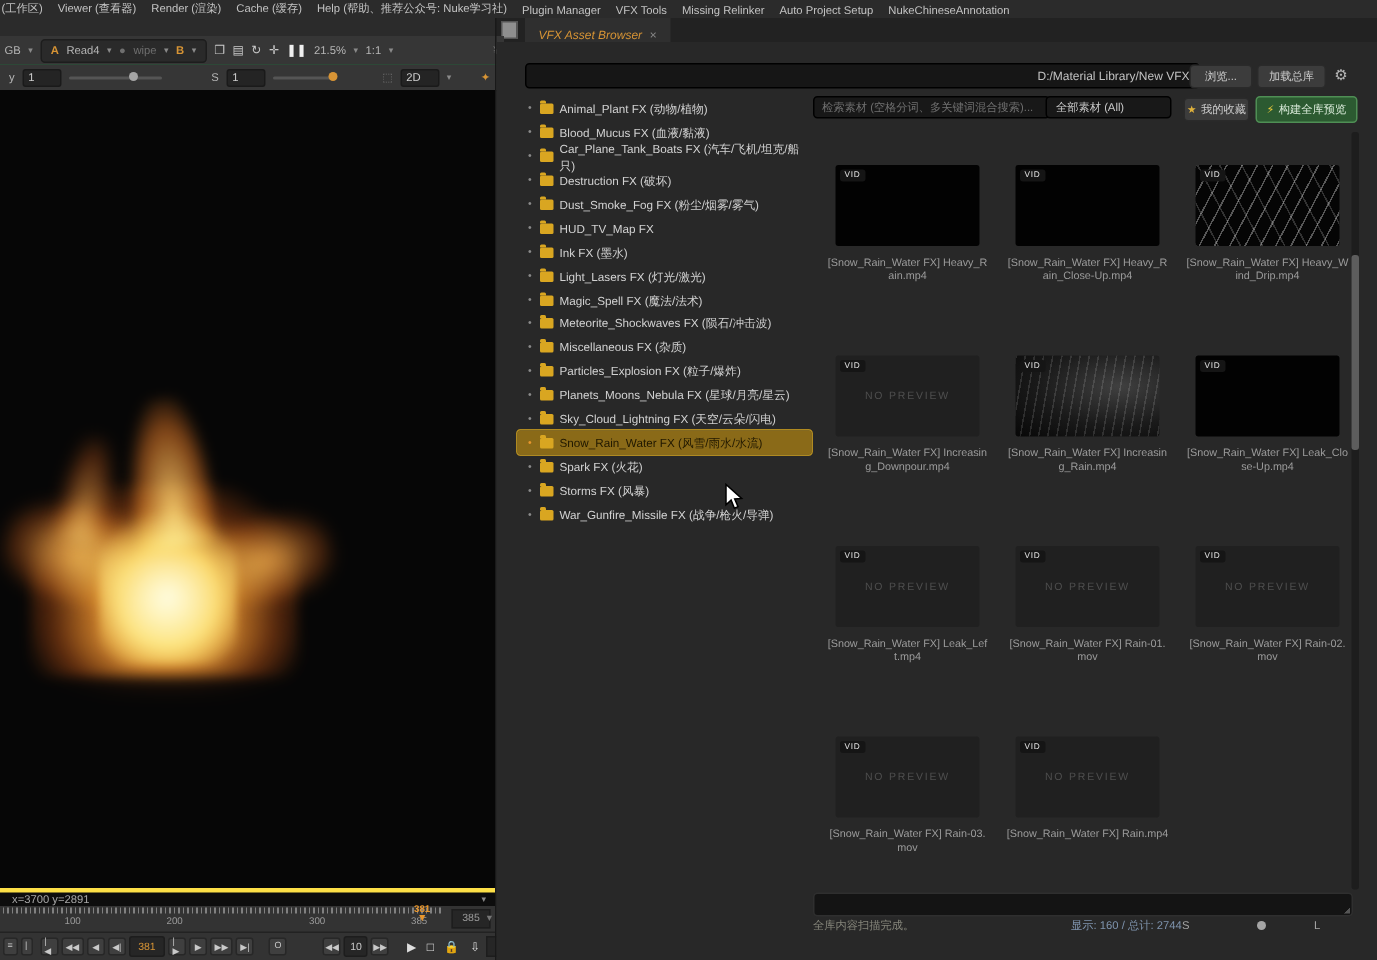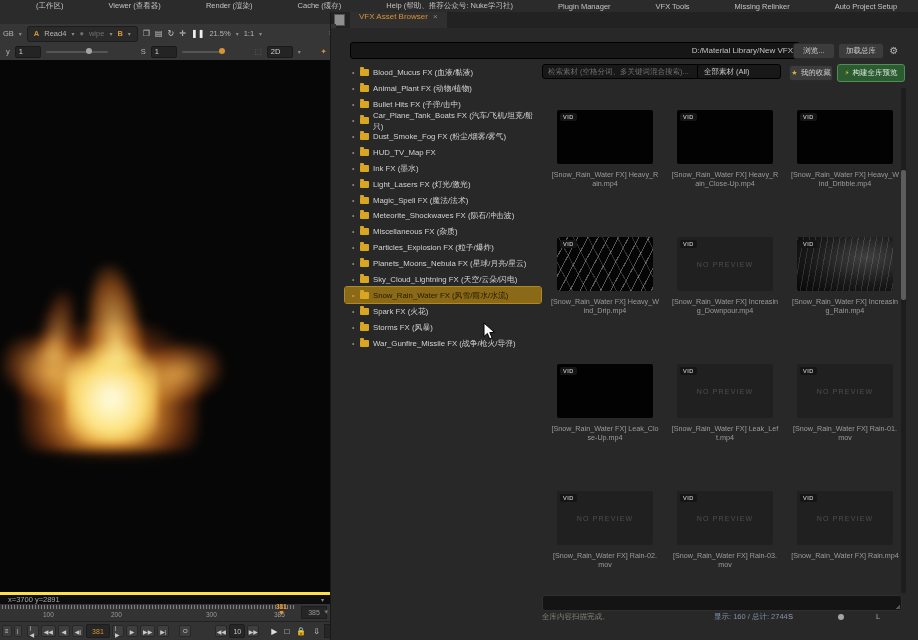--- a/index.html
+++ b/index.html
@@ -4,27 +4,27 @@
 <style>
   html,body{margin:0;padding:0;background:#111;}
   .app{position:relative;width:918px;height:640px;background:#2b2b2b;overflow:hidden;
        font-family:"Liberation Sans","DejaVu Sans",sans-serif;color:#bfbfbf;
        -webkit-font-smoothing:antialiased;}
   .abs{position:absolute;}
 
   
   .menubar{left:0;top:0;width:918px;height:12px;background:#2b2b2b;display:flex;align-items:center;
            gap:10px;padding-left:1px;font-size:7.5px;white-space:nowrap;color:#c3c3c3;overflow:hidden;}
-  .menu-item{cursor:default;margin-left:35px;}
+  .menu-item{cursor:default;}
 
   
   .tabstrip{left:330px;top:12px;width:588px;height:16px;background:#222;display:flex;align-items:center;}
   .panel-icon{width:9px;height:10px;background:#8f8f8f;border:1px solid #555;margin:0 5px 0 4px;}
-  .tab{display:flex;align-items:flex-start;gap:5px;height:16px;padding:0 9px;background:#2f2f2f;
-       color:#d79435;font-size:8px;}
+  .tab{display:flex;align-items:flex-end;gap:5px;height:16px;padding:0 9px;background:#2f2f2f;
+       color:#d79435;font-size:8px;font-style:italic;}
   .tab .x{color:#8a8a8a;font-size:8px;}
 
   
   .vtb1{left:0;top:24px;width:330px;height:19px;background:#363636;border-bottom:4px solid #15803d;
         display:flex;align-items:center;gap:5px;padding:0 3px;font-size:7.5px;color:#b5b5b5;}
   .iogroup{display:flex;align-items:center;gap:5px;background:#2a2a2a;border:1px solid #1d1d1d;
            border-radius:3px;padding:1px 6px;height:12px;}
   .badge-a{color:#d79435;font-weight:bold;}
   .dim{color:#6f6f6f;}
   .caret{color:#8a8a8a;font-size:6px;}
@@ -331,40 +331,40 @@
     <span class="bolt">⚡</span>
     <span>构建全库预览</span>
   </div>
 
   
   <div class="abs tree">
 
   <div class="trow">
         <span class="bullet">•</span>
         <span class="folder"></span>
+        <span>Animal_Plant FX (动物/植物)</span>
+      </div>
+      <div class="trow">
+        <span class="bullet">•</span>
+        <span class="folder"></span>
         <span>Blood_Mucus FX (血液/黏液)</span>
       </div>
       <div class="trow">
         <span class="bullet">•</span>
         <span class="folder"></span>
-        <span>Animal_Plant FX (动物/植物)</span>
-      </div>
-      <div class="trow">
-        <span class="bullet">•</span>
-        <span class="folder"></span>
-        <span>Bullet Hits FX (子弹/击中)</span>
-      </div>
-      <div class="trow">
-        <span class="bullet">•</span>
-        <span class="folder"></span>
         <span>Car_Plane_Tank_Boats FX (汽车/飞机/坦克/船只)</span>
       </div>
       <div class="trow">
         <span class="bullet">•</span>
         <span class="folder"></span>
+        <span>Destruction FX (破坏)</span>
+      </div>
+      <div class="trow">
+        <span class="bullet">•</span>
+        <span class="folder"></span>
         <span>Dust_Smoke_Fog FX (粉尘/烟雾/雾气)</span>
       </div>
       <div class="trow">
         <span class="bullet">•</span>
         <span class="folder"></span>
         <span>HUD_TV_Map FX</span>
       </div>
       <div class="trow">
         <span class="bullet">•</span>
         <span class="folder"></span>
@@ -436,27 +436,20 @@
           <span class="np"></span>
         </div>
         <div class="cname">[Snow_Rain_Water FX] Heavy_Rain.mp4</div>
       </div>
       <div class="card pv-black">
         <div class="thumb">
           <span class="vbadge">VID</span>
           <span class="np"></span>
         </div>
         <div class="cname">[Snow_Rain_Water FX] Heavy_Rain_Close-Up.mp4</div>
-      </div>
-      <div class="card pv-black">
-        <div class="thumb">
-          <span class="vbadge">VID</span>
-          <span class="np"></span>
-        </div>
-        <div class="cname">[Snow_Rain_Water FX] Heavy_Wind_Dribble.mp4</div>
       </div>
       <div class="card pv-streaks">
         <div class="thumb">
           <span class="vbadge">VID</span>
           <span class="np"></span>
         </div>
         <div class="cname">[Snow_Rain_Water FX] Heavy_Wind_Drip.mp4</div>
       </div>
       <div class="card pv-none">
         <div class="thumb">

